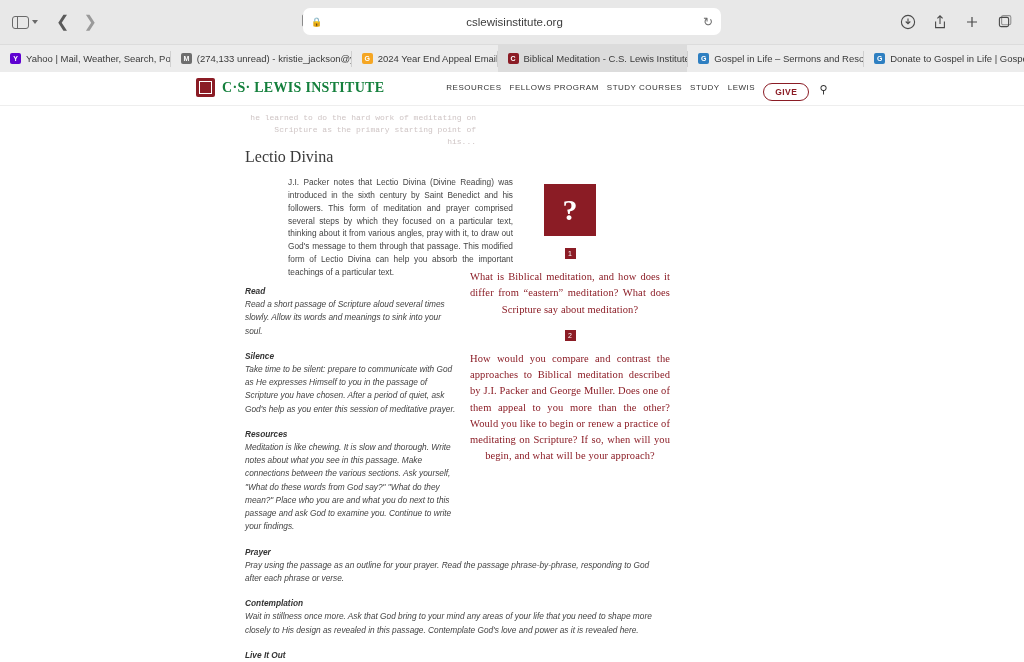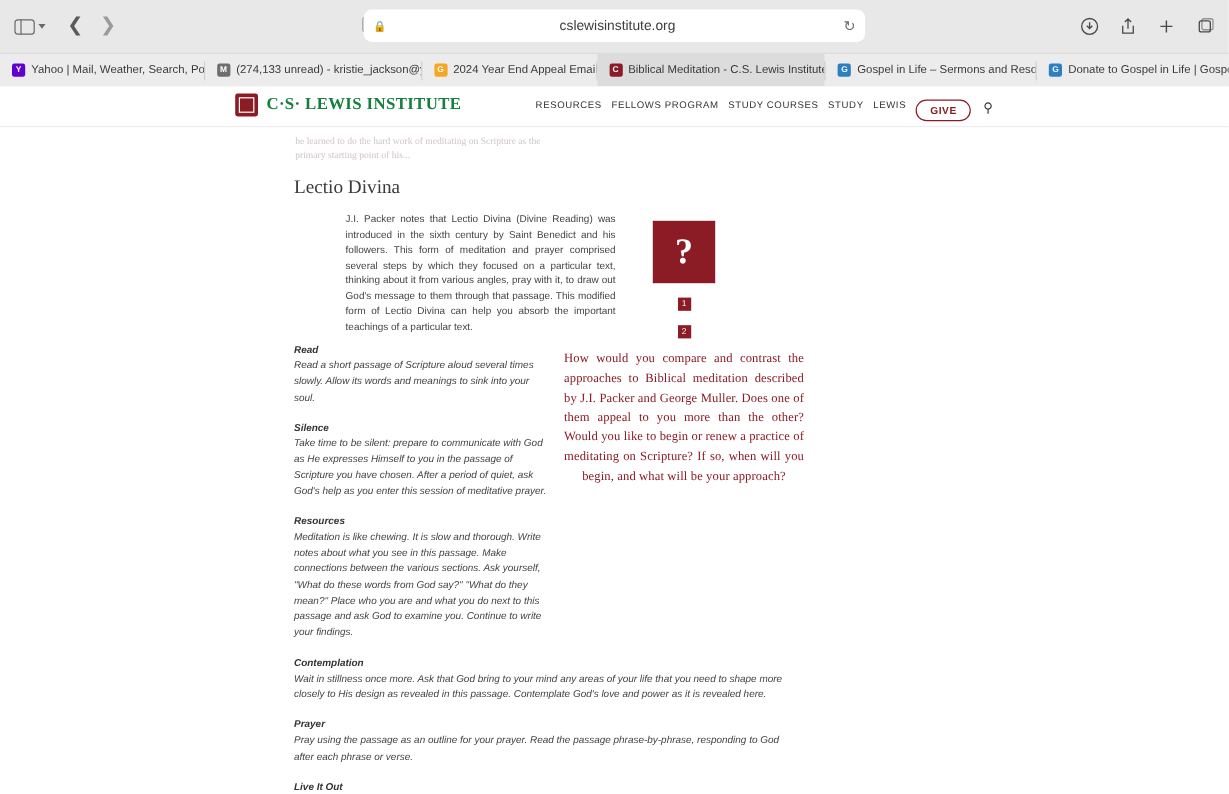--- a/index.html
+++ b/index.html
@@ -126,21 +126,21 @@
   .give-btn {
     border: 1.3px solid #8b1c25; color: #8b1c25;
     border-radius: 11px; padding: 3px 11px;
     font-size: 8.5px; font-weight: bold; letter-spacing: .5px;
   }
   .search-ic { color: #333; font-size: 11px; margin-left: 2px; }
 
   .faded {
     position: absolute; left: 246px; top: 6px;
     width: 230px; font-size: 8px; color: #cfc5c5;
-    font-family: Liberation Serif, serif; line-height: 1.5;
+    font-family: Liberation Mono, monospace; line-height: 1.5; text-align: right;
   }
 
   .content {
     position: relative;
     padding: 0;
   }
   h1.section-title {
     position: absolute; left: 245px; top: 42px;
     font-family: "Liberation Serif", serif;
     font-size: 16px; font-weight: normal; color: #3a3a3a;
@@ -310,36 +310,37 @@
       </div>
       <div class="step narrow">
         <div class="step-h">Silence</div>
         <div class="step-b">Take time to be silent: prepare to communicate with God as He expresses Himself to you in the passage of Scripture you have chosen. After a period of quiet, ask God's help as you enter this session of meditative prayer.</div>
       </div>
       <div class="step narrow">
         <div class="step-h">Resources</div>
         <div class="step-b">Meditation is like chewing. It is slow and thorough. Write notes about what you see in this passage. Make connections between the various sections. Ask yourself, "What do these words from God say?" "What do they mean?" Place who you are and what you do next to this passage and ask God to examine you. Continue to write your findings.</div>
       </div>
       <div class="step">
+        <div class="step-h">Prayer</div>
+        <div class="step-b">Pray using the passage as an outline for your prayer. Read the passage phrase-by-phrase, responding to God after each phrase or verse.</div>
+      </div>
+      <div class="step">
         <div class="step-h">Contemplation</div>
         <div class="step-b">Wait in stillness once more. Ask that God bring to your mind any areas of your life that you need to shape more closely to His design as revealed in this passage. Contemplate God's love and power as it is revealed here.</div>
-      </div>
-      <div class="step">
-        <div class="step-h">Prayer</div>
-        <div class="step-b">Pray using the passage as an outline for your prayer. Read the passage phrase-by-phrase, responding to God after each phrase or verse.</div>
       </div>
       <div class="step">
         <div class="step-h">Live It Out</div>
         <div class="step-b">What precisely ought you to be believing, thinking, and doing as a result of this passage? Make notes about how you hope to bring these words from Jesus into your current practice.</div>
       </div>
     </div>
 
     <div class="right-col">
       <div class="q-box">
         <span>?</span>
       </div>
       <div class="num-badge">1</div>
+      <div class="callout justified">What is Biblical meditation, and how does it differ from “eastern” meditation? What does Scripture say about meditation?</div>
       <div class="num-badge">2</div>
       <div class="callout justified cal-2">How would you compare and contrast the approaches to Biblical meditation described by J.I. Packer and George Muller. Does one of them appeal to you more than the other? Would you like to begin or renew a practice of meditating on Scripture? If so, when will you begin, and what will be your approach?</div>
     </div>
 
   </div>
 </div>
 
 </body></html>

